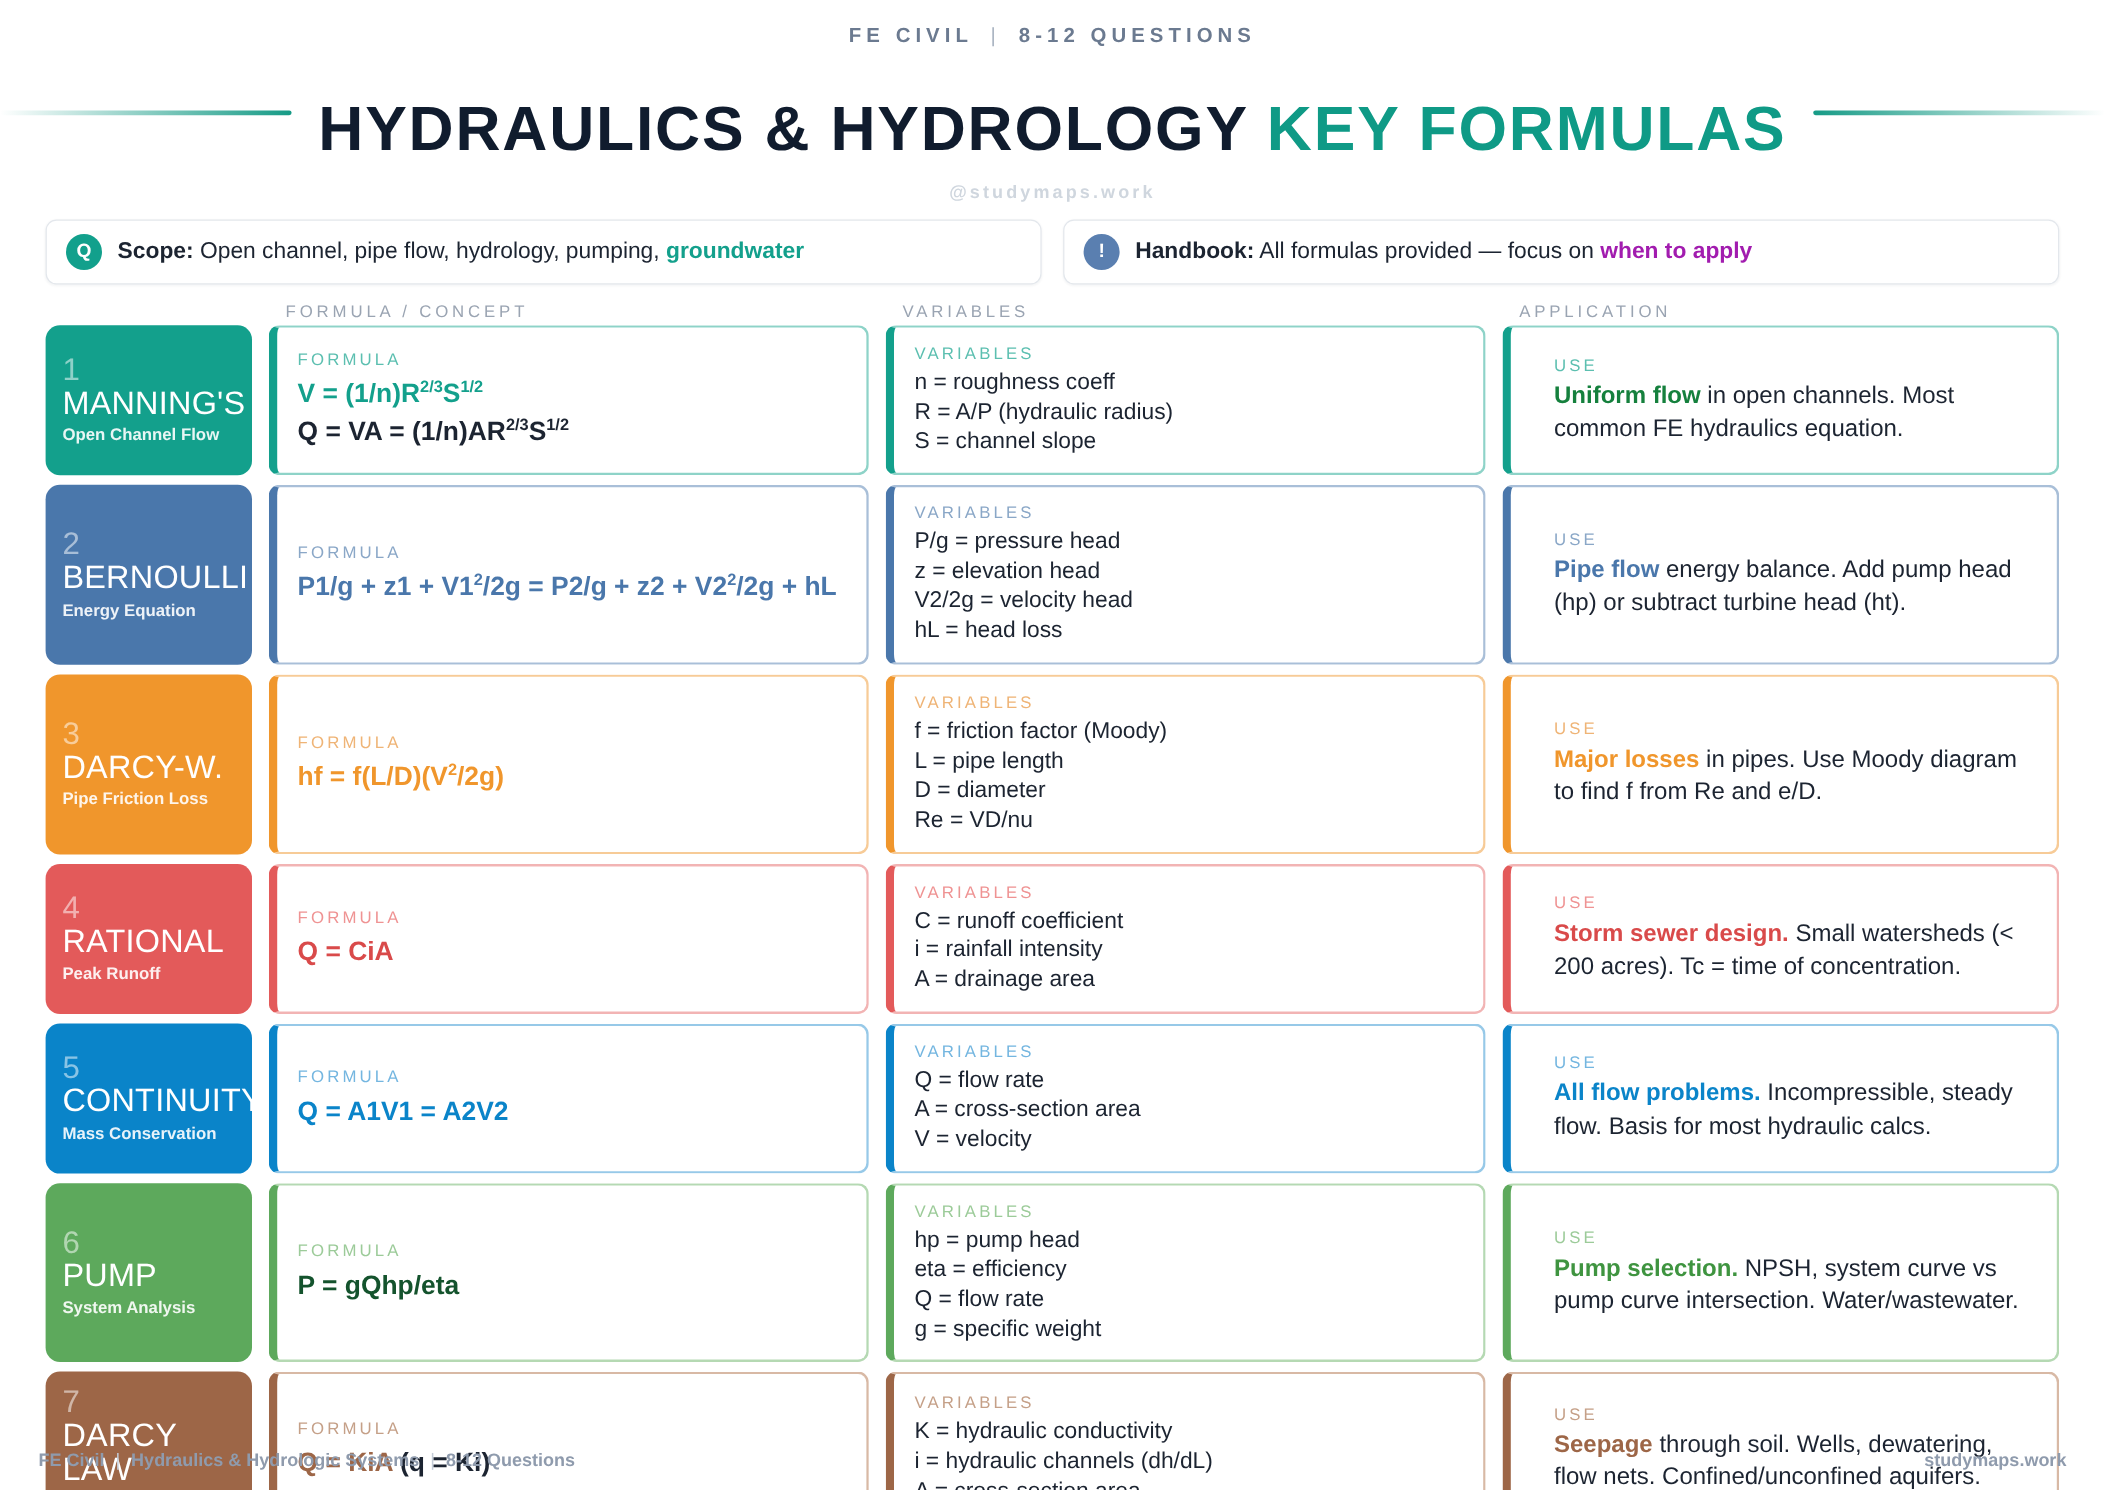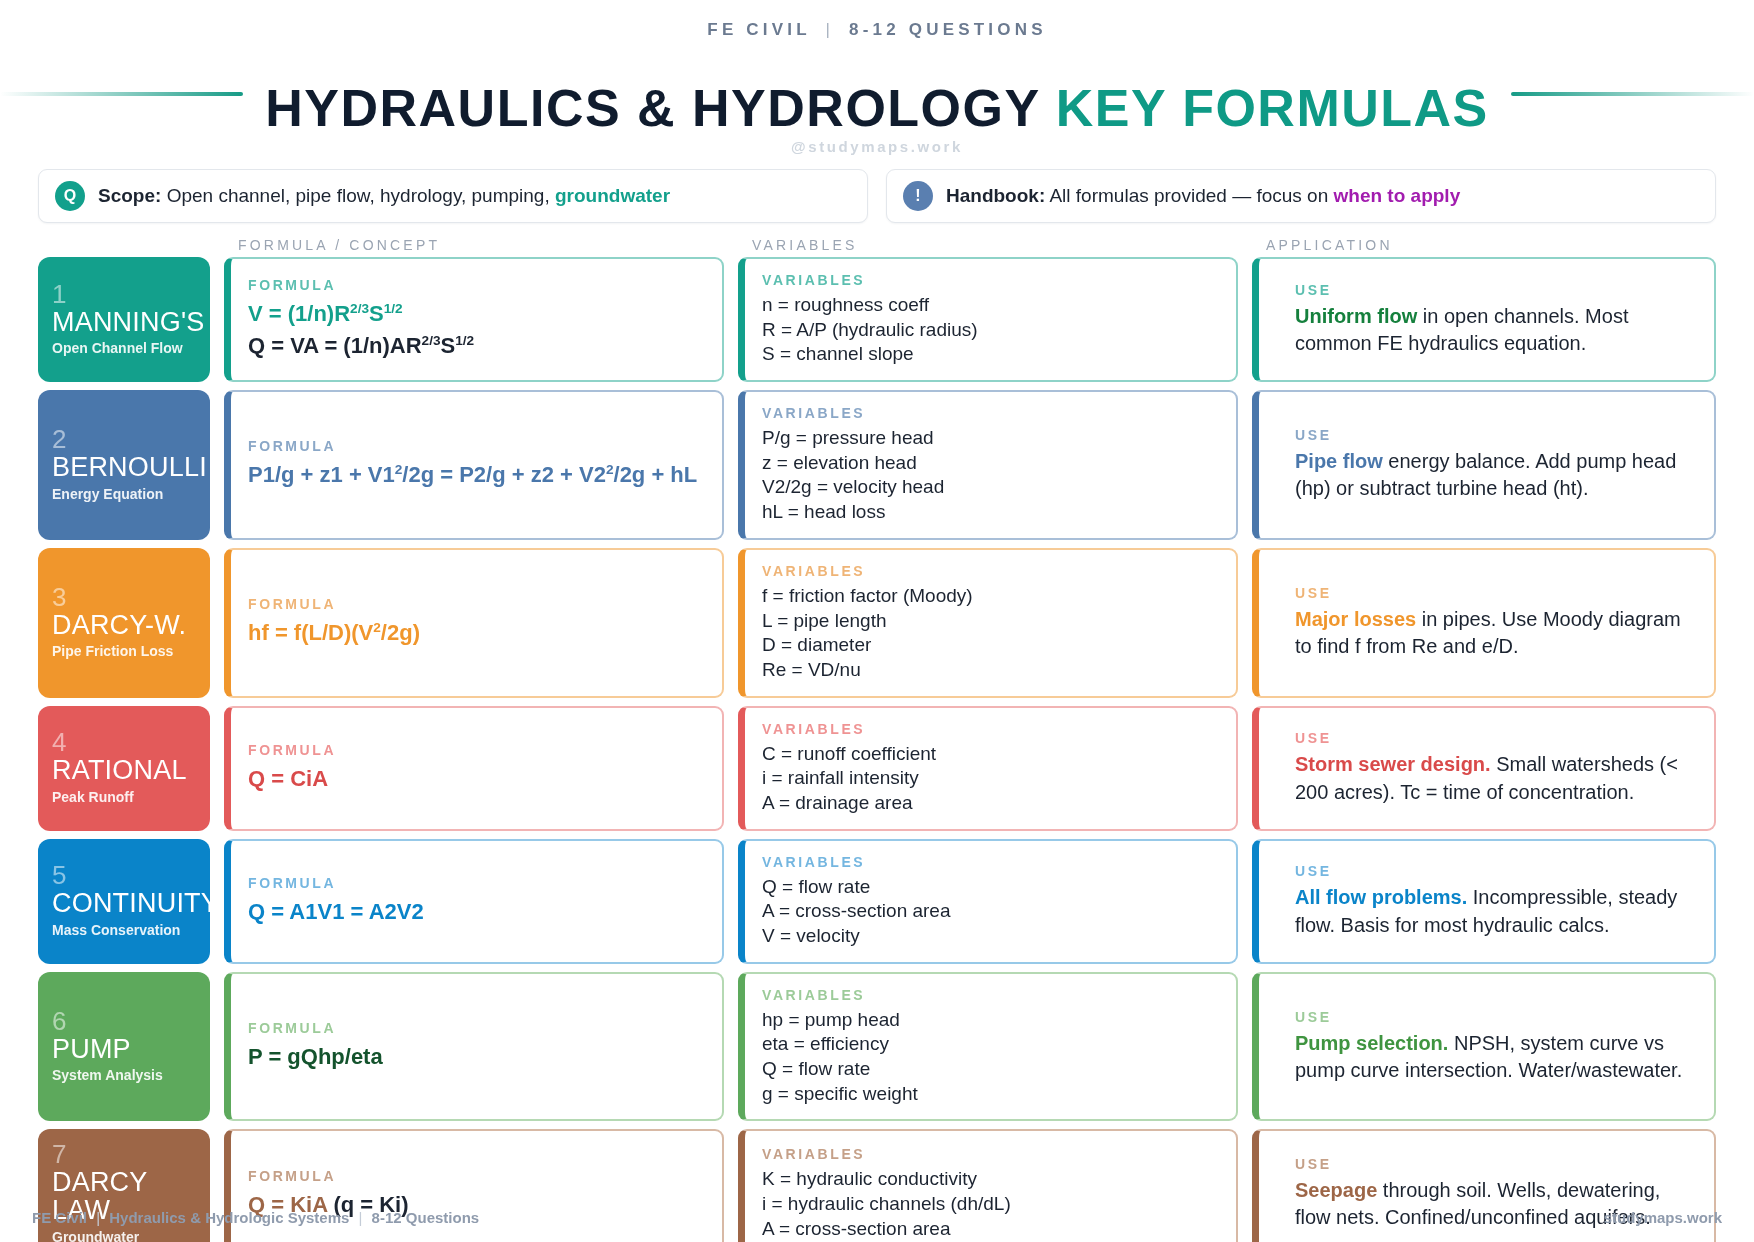--- a/index.html
+++ b/index.html
@@ -45,20 +45,21 @@
     font-size: 52px;
     font-weight: 700;
     letter-spacing: 1.5px;
     white-space: nowrap;
     color: #101c2e;
     margin-top: 28px;
   }
   .title .accent { color: #0f9a86; }
 
   .handle {
+    margin-top: 14px;
     font-size: 15px;
     letter-spacing: 2.6px;
     color: #cfd6de;
     font-weight: 600;
   }
 
   
   .pills {
     display: flex;
     gap: 18px;
@@ -158,21 +159,21 @@
     flex-direction: column;
     justify-content: center;
   }
   .cell.formula   { flex: 0 0 500px; margin-right: 14px; }
   .cell.variables { flex: 0 0 500px; margin-right: 14px; }
   .cell.application { flex: 1; padding-left: 36px; }
 
   .cell-label {
     font-size: 14px;
     letter-spacing: 2.6px;
-    font-weight: 700;
+    font-weight: 400;
     margin-bottom: 5px;
   }
 
   .formula-line {
     font-size: 22px;
     font-weight: 700;
     line-height: 1.45;
     white-space: nowrap;
   }
   .formula-line .tail { color: #1c2431; font-weight: 700; }

